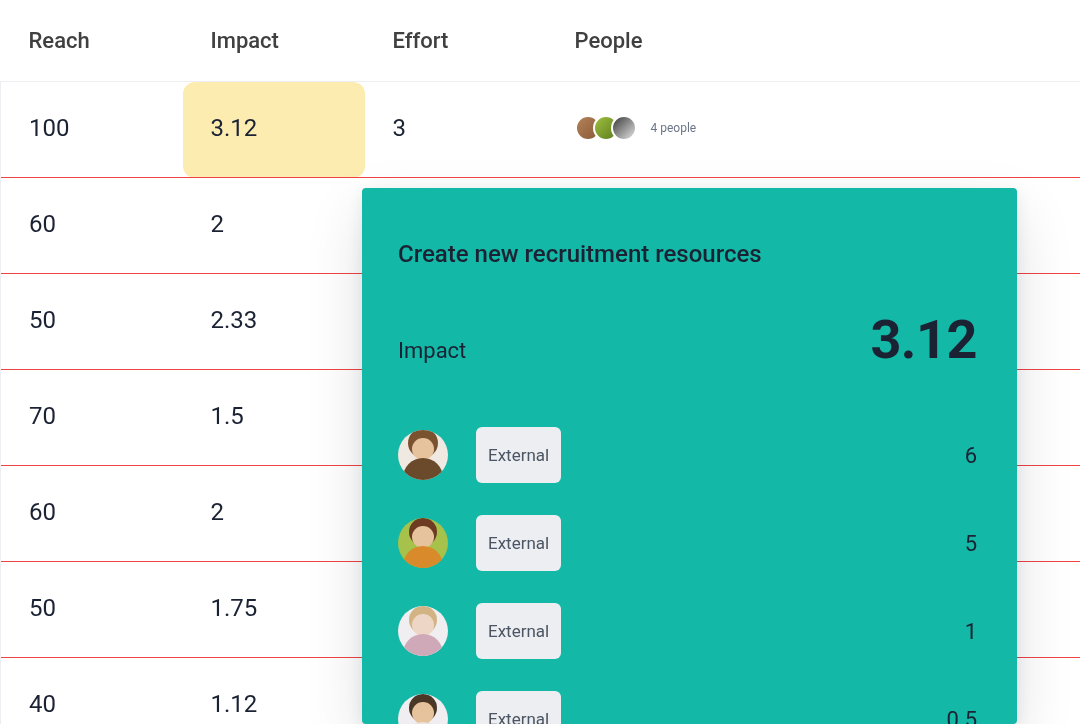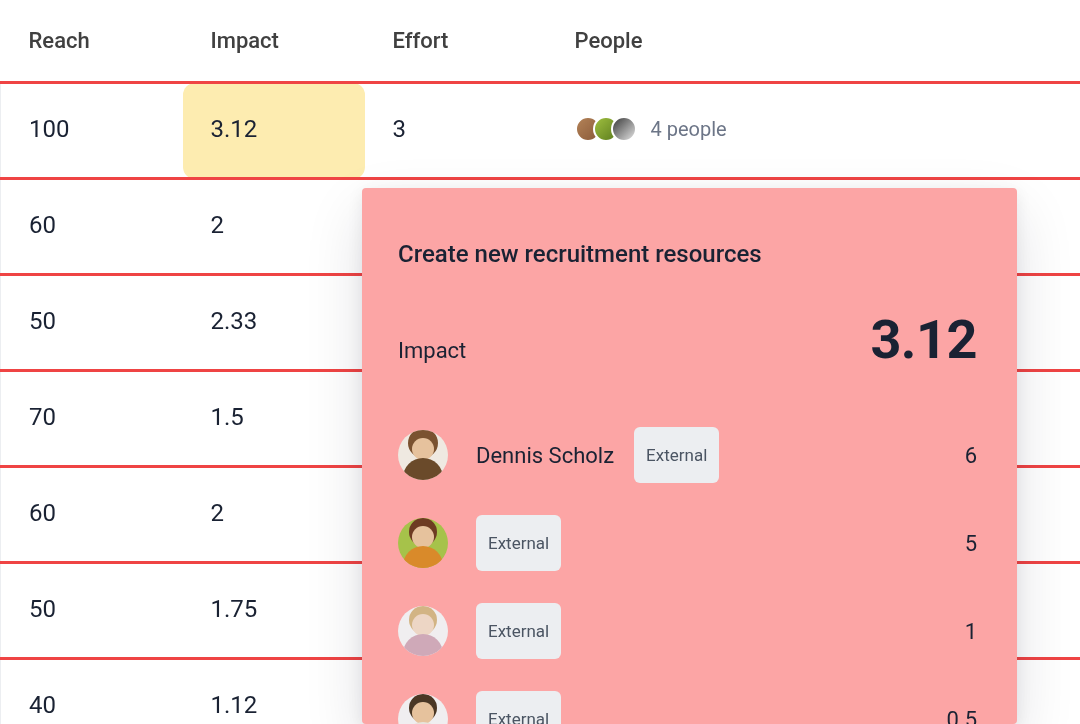--- a/index.html
+++ b/index.html
@@ -27,21 +27,21 @@
   .col-impact { width: 182px; }
   .col-effort { width: 182px; }
   .col-people { width: auto; }
   tbody tr { }
   tbody td {
     font-size: 24px;
     font-weight: 400;
     color: #1a2233;
     padding: 0 0 4px 28px;
     height: 96px;
-    border-top: 3px solid #ef4444;
+    border-top: 1px solid #ef4444;
     vertical-align: middle;
     background: #fff;
     margin-left: 16px;
   }
   tbody td:first-child {
     border-left: 1px solid #eceef1;
   }
   .cell-highlight {
     background: #fdecb0 !important;
     border-radius: 12px;
@@ -58,35 +58,35 @@
   }
   .avatar-stack .mini {
     width: 26px;
     height: 26px;
     border-radius: 50%;
     border: 2px solid #fff;
     margin-left: -8px;
   }
   .avatar-stack .mini:first-child { margin-left: 0; }
   .people-label {
-    font-size: 20px;
+    font-size: 12px;
     color: #6c7587;
   }
   .mini-bg-1 { background: linear-gradient(135deg,#b38257,#8a5a39); }
   .mini-bg-2 { background: linear-gradient(135deg,#9fbf3f,#5c7d1e); }
   .mini-bg-3 { background: linear-gradient(135deg,#3a3a3a,#e3e3e3); }
 
   
   .popover {
     position: absolute;
     left: 362px;
     top: 188px;
     width: 655px;
     height: 536px;
-    background: #fca5a5;
+    background: #14b8a6;
     border-radius: 4px;
     box-shadow: 0 24px 60px rgba(10,20,40,0.12), 0 4px 16px rgba(10,20,40,0.08);
     padding: 52px 40px 10px 36px;
   }
   .popover-title {
     font-size: 24px;
     font-weight: 500;
     color: #1a2233;
     margin-bottom: 40px;
   }
@@ -237,21 +237,20 @@
   <div class="popover-metric">
     <span class="popover-metric-label">Impact</span>
     <span class="popover-metric-value">3.12</span>
   </div>
 
   <div class="person-row p1">
     <div class="person-avatar">
         <div class="av-head"></div>
         <div class="av-body"></div>
       </div>
-    <span class="person-name">Dennis Scholz</span>
     <span class="badge">External</span>
     <span class="person-score">6</span>
   </div>
   <div class="person-row p2">
     <div class="person-avatar">
         <div class="av-head"></div>
         <div class="av-body"></div>
       </div>
     <span class="badge">External</span>
     <span class="person-score">5</span>

